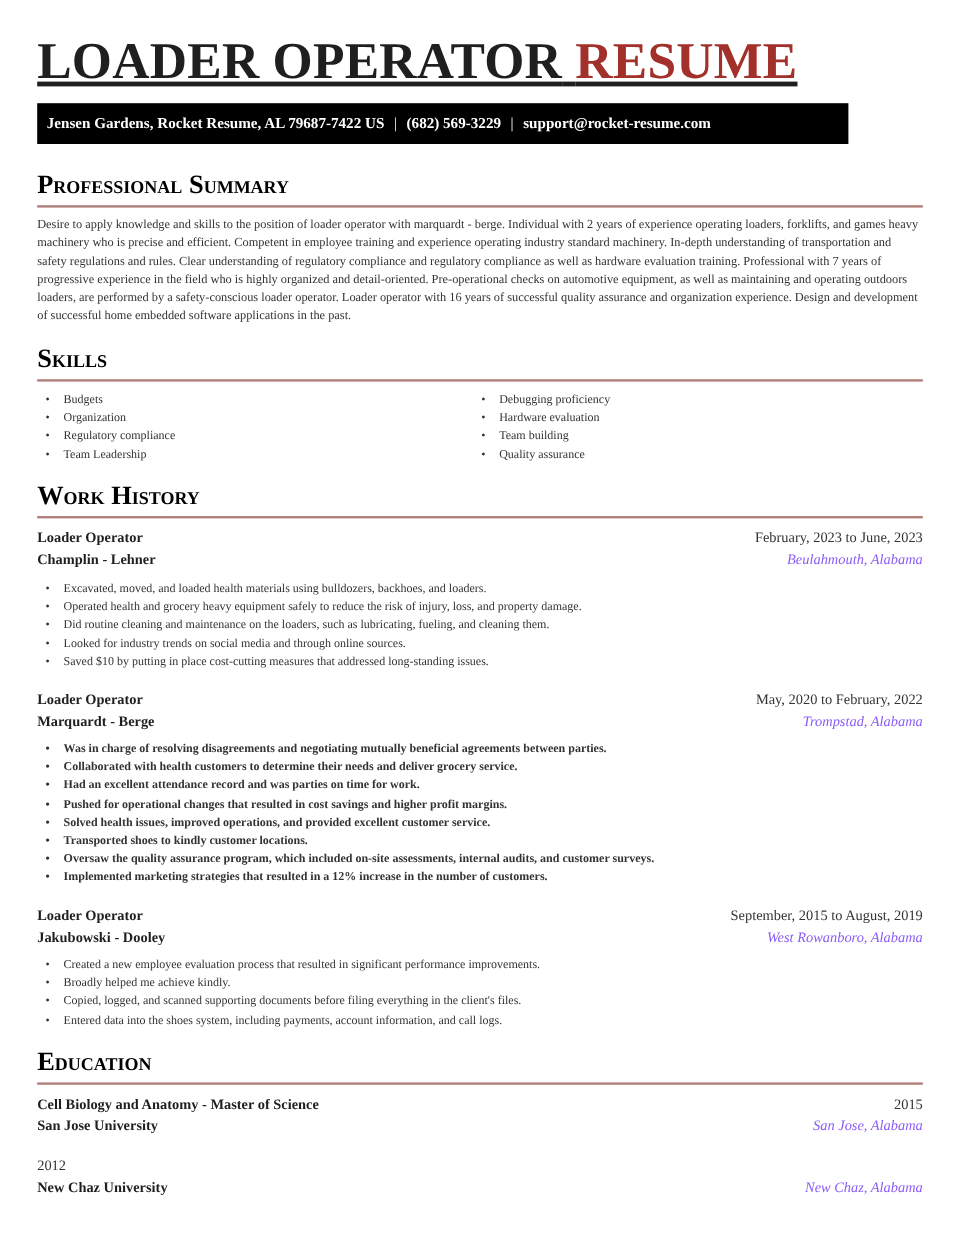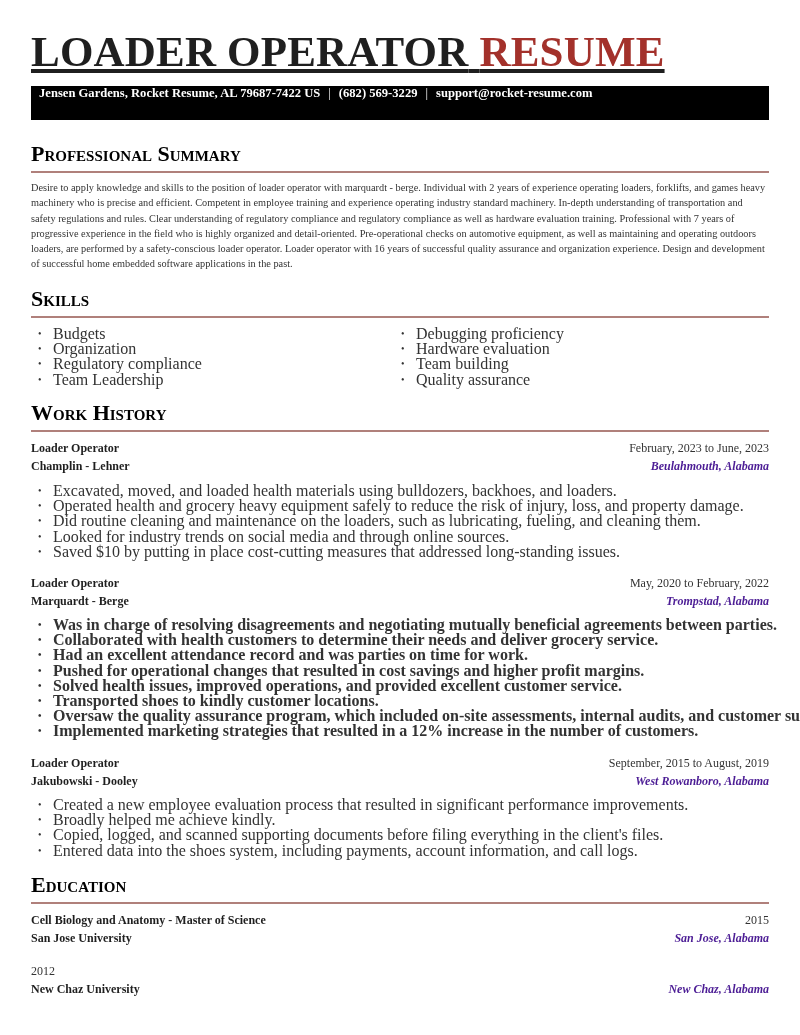--- a/index.html
+++ b/index.html
@@ -13,24 +13,24 @@
     .page { position: absolute; left: 31px; top: 0; width: 738px; }
 
     .title {
       position: absolute; top: 28px; left: 0;
       font-size: 43px; font-weight: bold; letter-spacing: 0.2px;
       color: #1f1f1f; line-height: 48px; white-space: nowrap; text-decoration: underline;
     }
     .title .accent { color: #a3312b; }
 
     .contact-bar {
-      position: absolute; top: 86px; left: 0; width: 738px; height: 34px;
+      position: absolute; top: 86px; left: 0; width: 676px; height: 34px;
       background: #000000; color: #ffffff;
       font-size: 12.6px; font-weight: bold;
-      display: flex; padding-left: 8px; white-space: nowrap;
+      display: flex; align-items: center; padding-left: 8px; white-space: nowrap;
     }
     .contact-bar .sep { margin: 0 8px; font-weight: normal; }
 
     .section-heading {
       position: absolute; left: 0; width: 738px;
       font-size: 22px; font-weight: bold; font-variant: small-caps;
       color: #000000; line-height: 26px;
     }
     .divider {
       position: absolute; left: 0; width: 738px; height: 2px;
@@ -38,33 +38,33 @@
     }
 
     .summary {
       position: absolute; left: 0; top: 180px; width: 738px;
       font-size: 10.3px; line-height: 15.3px; color: #333333;
     }
 
     .skills-col { position: absolute; top: 326px; list-style: none; }
     .skills-col li, .bullets li {
       position: relative; padding-left: 22px;
-      font-size: 16px; line-height: 15.2px; color: #333333; white-space: nowrap;
+      font-size: 10px; line-height: 15.2px; color: #333333; white-space: nowrap;
     }
     .skills-col li::before, .bullets li::before {
       content: "\2022"; position: absolute; left: 7px; top: 0; font-size: 10px;
     }
 
     .job-row {
       position: absolute; left: 0; width: 738px;
       display: flex; justify-content: space-between; white-space: nowrap;
     }
     .job-title, .job-company { font-size: 12px; font-weight: bold; color: #1f1f1f; }
     .job-dates { font-size: 12px; color: #333333; }
-    .job-location { font-size: 12px; font-style: italic; color: #4c1d95; font-weight: bold; }
+    .job-location { font-size: 12px; font-style: italic; color: #8b5cf6; }
 
     .bullets { position: absolute; left: 0; list-style: none; }
   </style>
 </head>
 <body>
 
 <div class="page">
 
   <h1 class="title"><span>LOADER OPERATOR</span> <span class="accent">RESUME</span></h1>
 

